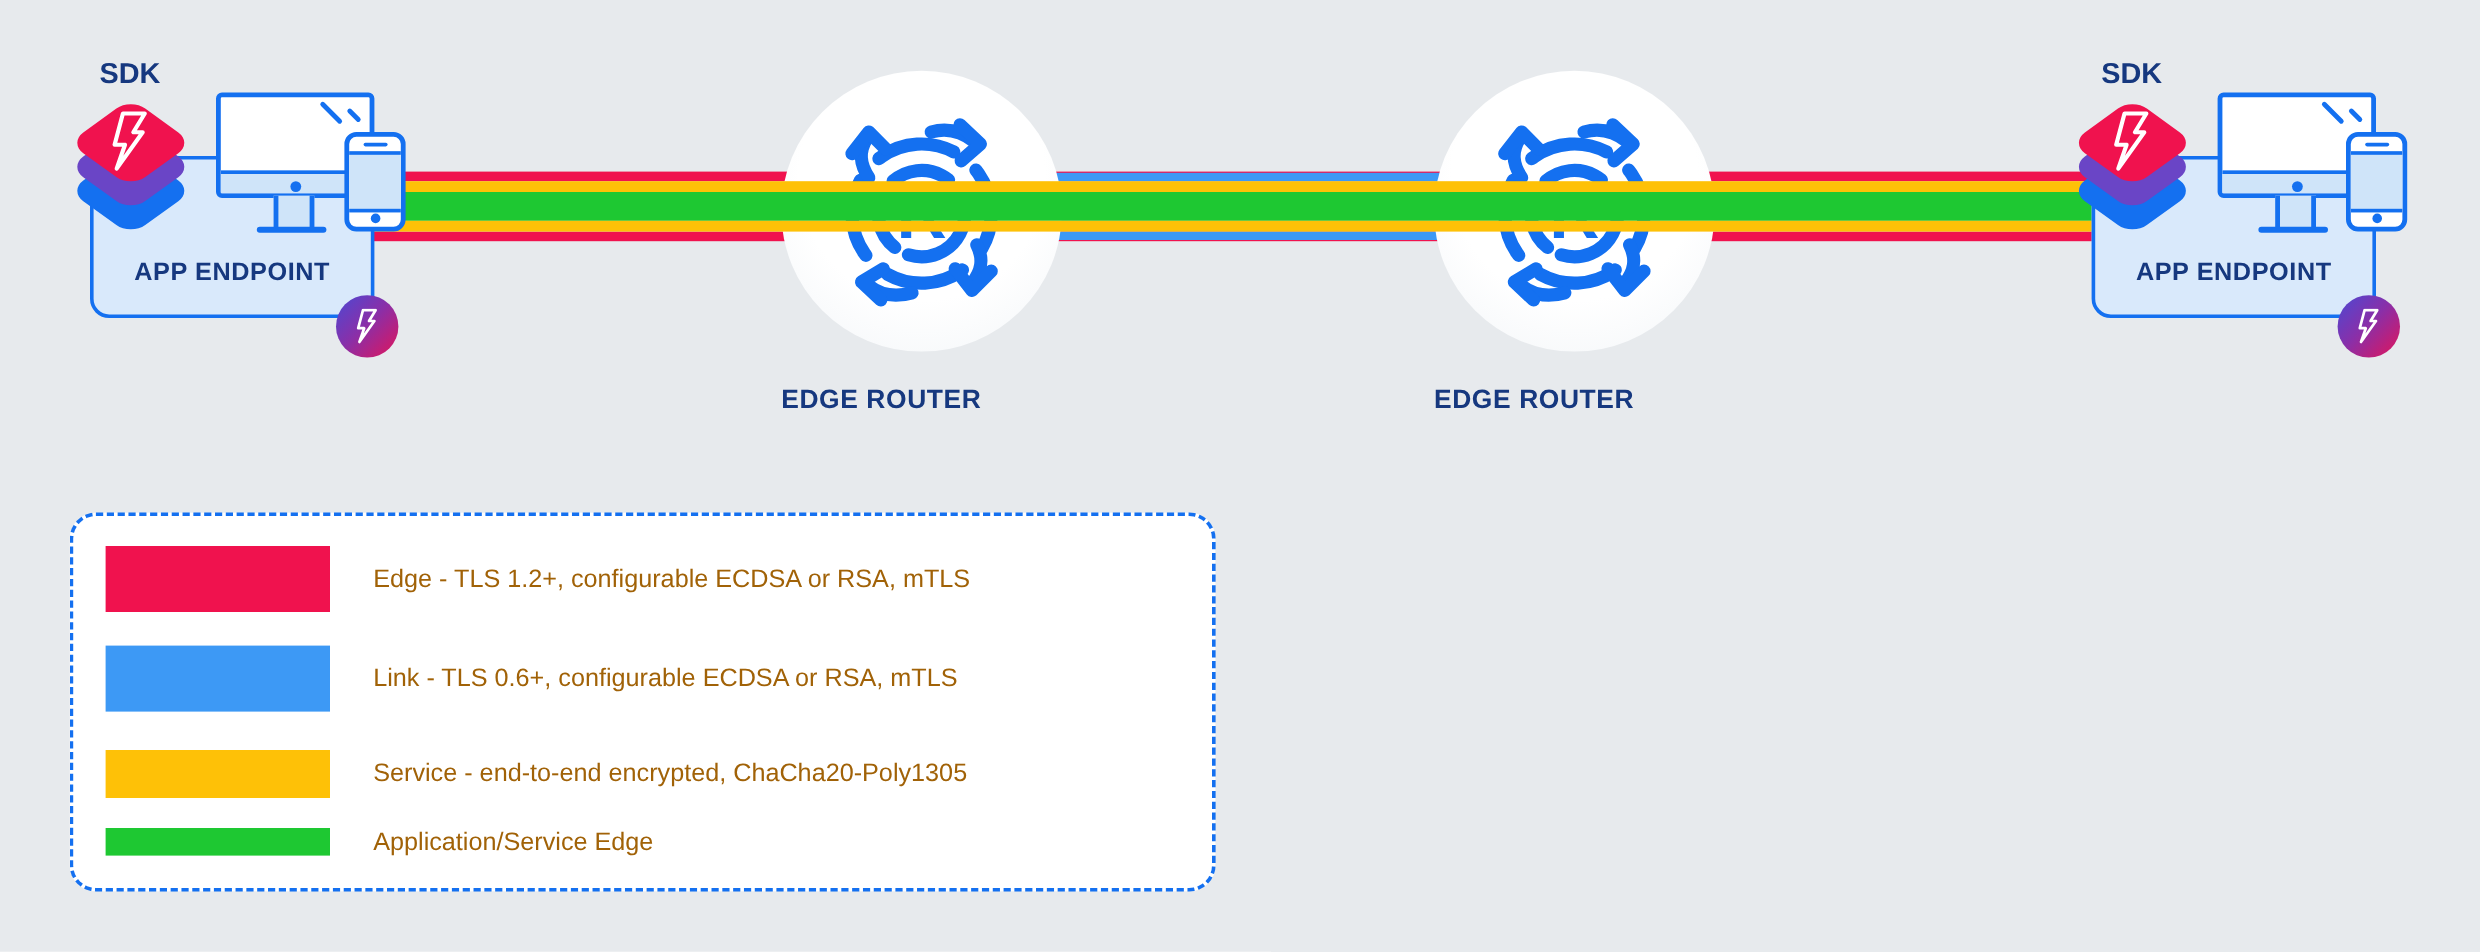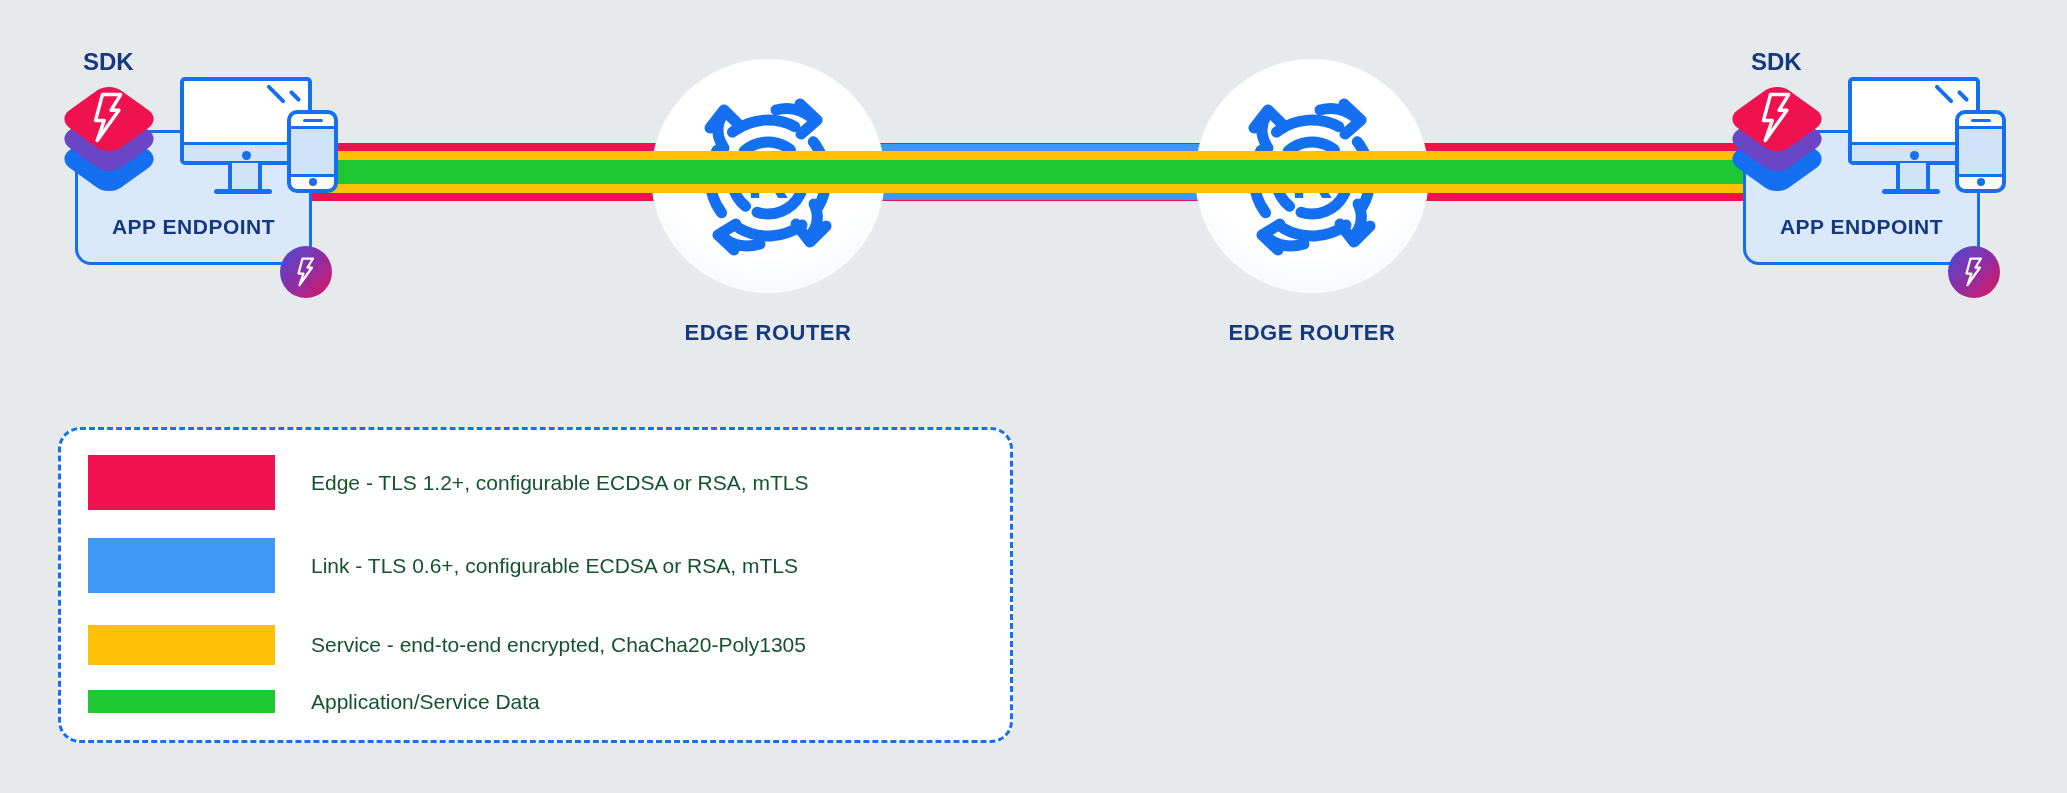--- a/index.html
+++ b/index.html
@@ -14,21 +14,21 @@
   .st-green     {top:160px;height:24px;background:#1ec832;z-index:3;}
   .st-yel-bot   {top:184px;height:9px;background:#fec107;z-index:3;}
   .st-red-bot   {top:193px;height:8px;background:#f0124e;}
   .st-blue-top  {left:769px;width:543px;top:144px;height:7px;background:#3d99f5;}
   .st-blue-bot  {left:769px;width:543px;top:193px;height:7px;background:#3d99f5;}
 
   
   .router-circle{position:absolute;top:59px;width:234px;height:234px;border-radius:50%;
     background:radial-gradient(circle at 50% 38%, #ffffff 55%, #f2f5f8 100%);z-index:2;}
   .router-circle svg{position:absolute;left:35px;top:35px;}
-  .router-label{position:absolute;top:320px;width:234px;text-align:center;
+  .router-label{position:absolute;top:320px;width:234px;text-align:left;
     font-size:22px;font-weight:700;color:#16387f;letter-spacing:.5px;z-index:4;}
 
   
   .endpoint{position:absolute;top:0;width:0;height:0;z-index:4;}
   .sdk-label{position:absolute;left:83px;top:48px;font-size:24px;font-weight:700;color:#16387f;}
   .ep-box{position:absolute;left:75px;top:130px;width:237px;height:135px;border-radius:16px;
     background:#d9e9fb;border:3px solid #1470f0;box-sizing:border-box;}
   .ep-box-label{position:absolute;left:75px;top:215px;width:237px;text-align:center;
     font-size:21px;font-weight:700;color:#16387f;letter-spacing:.5px;}
   
@@ -60,21 +60,21 @@
   
   .badge{position:absolute;left:280px;top:246px;width:52px;height:52px;border-radius:50%;
     background:linear-gradient(135deg,#4b49d4 0%,#8a2fa8 48%,#e21459 100%);
     display:flex;align-items:center;justify-content:center;}
 
   
   .legend{position:absolute;left:58px;top:427px;width:955px;height:316px;background:#ffffff;
     border:3px dashed #1470f0;border-radius:22px;box-sizing:border-box;z-index:5;}
   .lg-row{position:absolute;left:27px;}
   .lg-swatch{position:absolute;left:0;top:0;width:187px;}
-  .lg-label{position:absolute;left:223px;top:0;white-space:nowrap;font-size:21px;color:#14532d;font-weight:400;
+  .lg-label{position:absolute;left:223px;top:0;white-space:nowrap;font-size:21px;color:#a16207;font-weight:400;
     display:flex;align-items:center;height:100%;}
   .sw-edge{background:#f0124e;}
   .sw-link{background:#3d99f5;}
   .sw-service{background:#fec107;}
   .sw-data{background:#1ec832;}
 </style>
 </head>
 <body>
 
 <div id="stage">
@@ -218,17 +218,17 @@
     <div class="lg-row" style="top:108px;height:55px;">
       <div class="lg-swatch sw-link" style="height:55px;"></div>
       <div class="lg-label">Link - TLS 0.6+, configurable ECDSA or RSA, mTLS</div>
     </div>
     <div class="lg-row" style="top:195px;height:40px;">
       <div class="lg-swatch sw-service" style="height:40px;"></div>
       <div class="lg-label">Service - end-to-end encrypted, ChaCha20-Poly1305</div>
     </div>
     <div class="lg-row" style="top:260px;height:23px;">
       <div class="lg-swatch sw-data" style="height:23px;"></div>
-      <div class="lg-label">Application/Service Data</div>
+      <div class="lg-label">Application/Service Edge</div>
     </div>
   </div>
 
 </div>
 
 </body></html>

